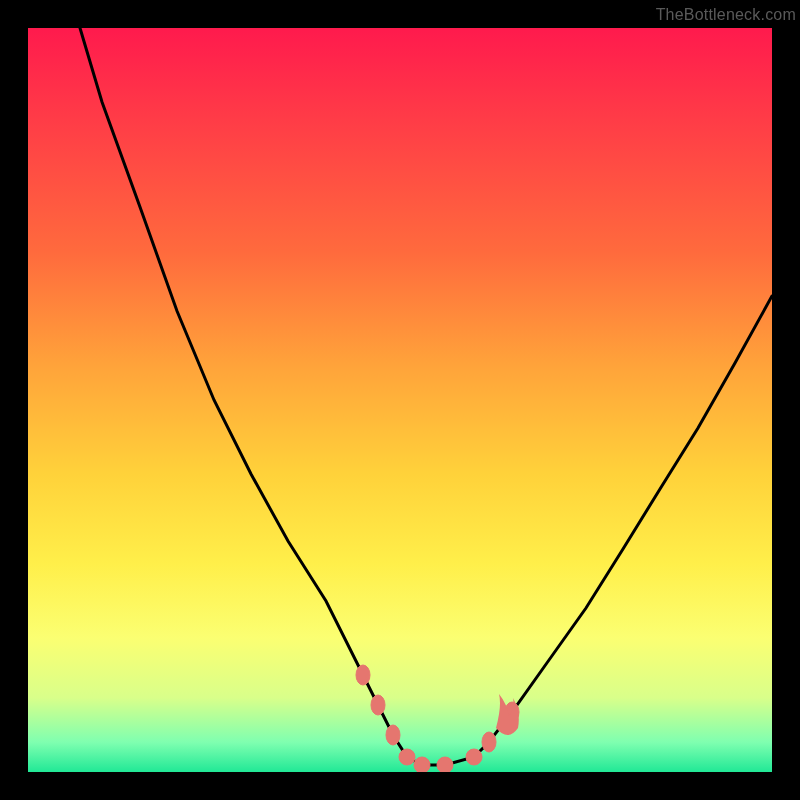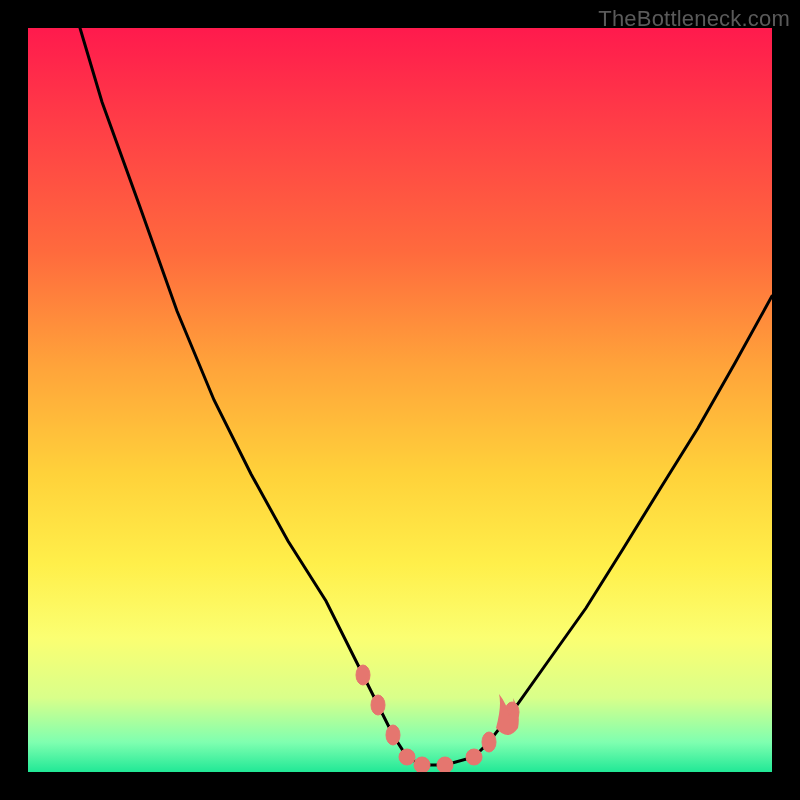--- a/index.html
+++ b/index.html
@@ -36,23 +36,23 @@
       #21e896 100%);
   }
   .plot svg {
     position: absolute;
     left: 0; top: 0;
     width: 744px; height: 744px;
   }
   .watermark {
     position: absolute;
     top: 6px;
-    right: 10px;
+    right: 4px;
     color: #5a5a5a;
-    font-size: 22px;
+    font-size: 16px;
     font-weight: 400;
     letter-spacing: 0.2px;
     user-select: none;
   }
 </style>
 </head>
 <body>
 
 <div class="frame">
 

